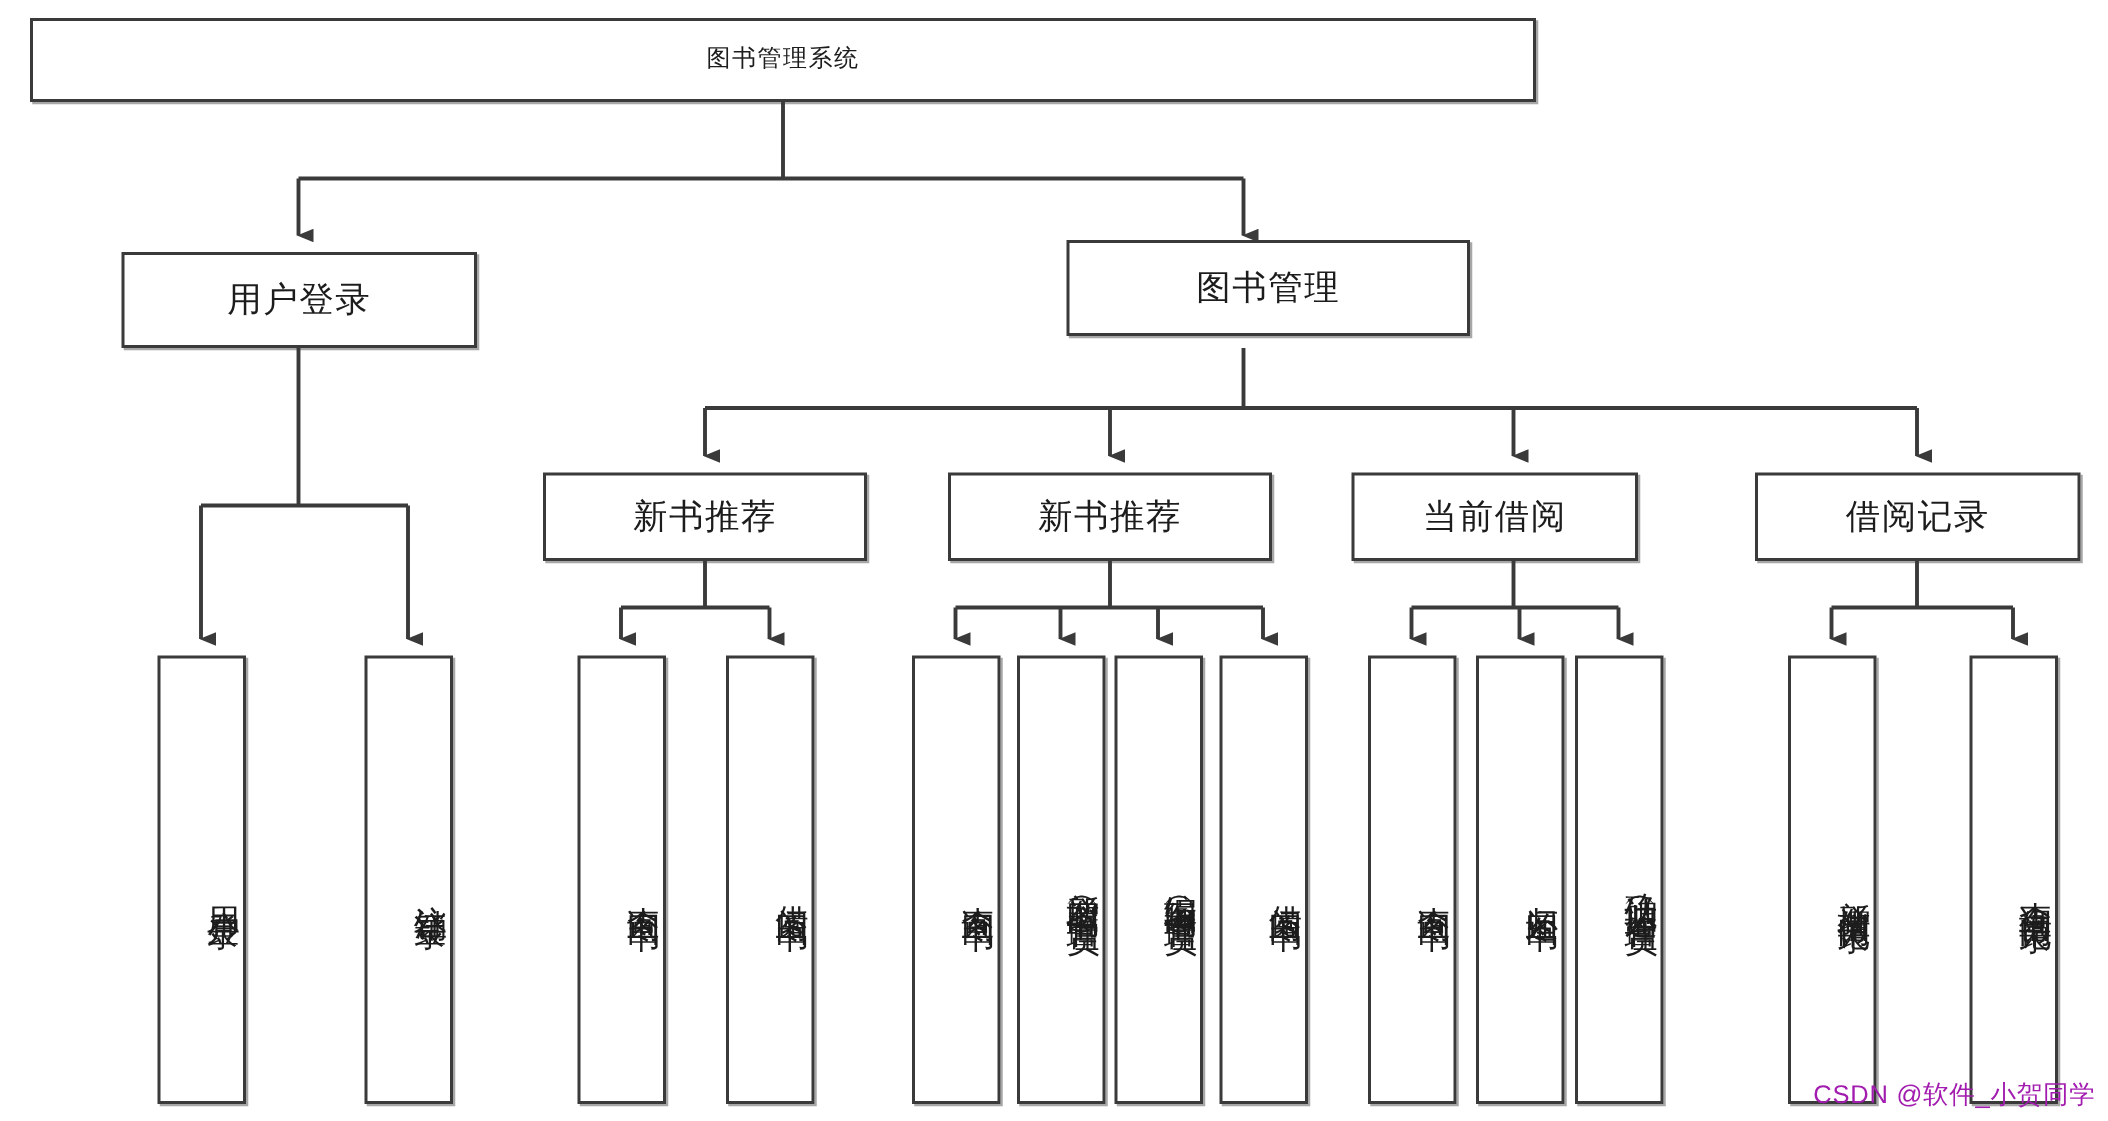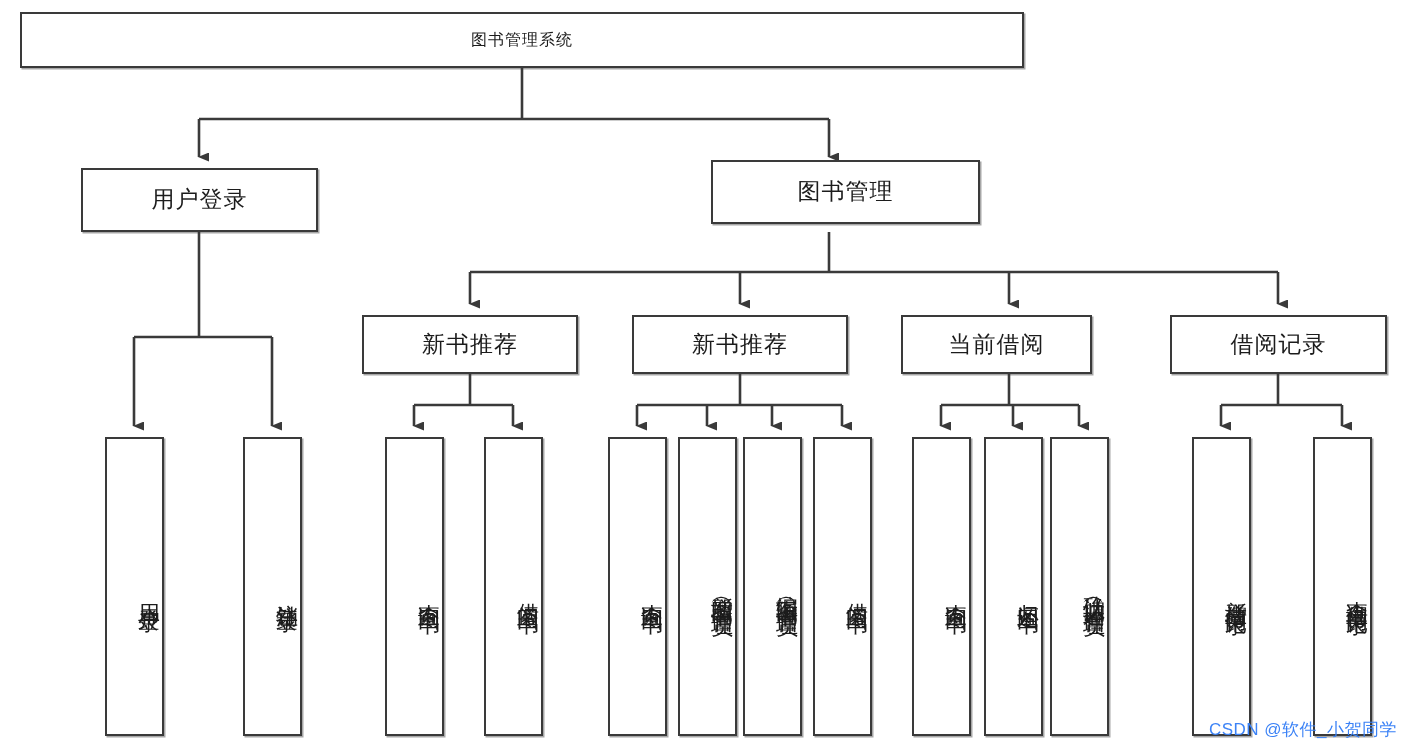--- a/index.html
+++ b/index.html
@@ -52,21 +52,21 @@
     justify-content: center;
   }
   .node.root {
     font-size: 16px;
   }
   .watermark {
     position: absolute;
     right: 8px;
     bottom: 6px;
     font-size: 17px;
-    color: #3b82f6;
+    color: #a21caf;
     letter-spacing: 0.5px;
     white-space: nowrap;
   }
 </style>
 </head>
 <body>
 
 <div id="canvas">
 
   <svg id="wires" viewBox="0 0 1405 747" width="1405" height="747" xmlns="http://www.w3.org/2000/svg">

